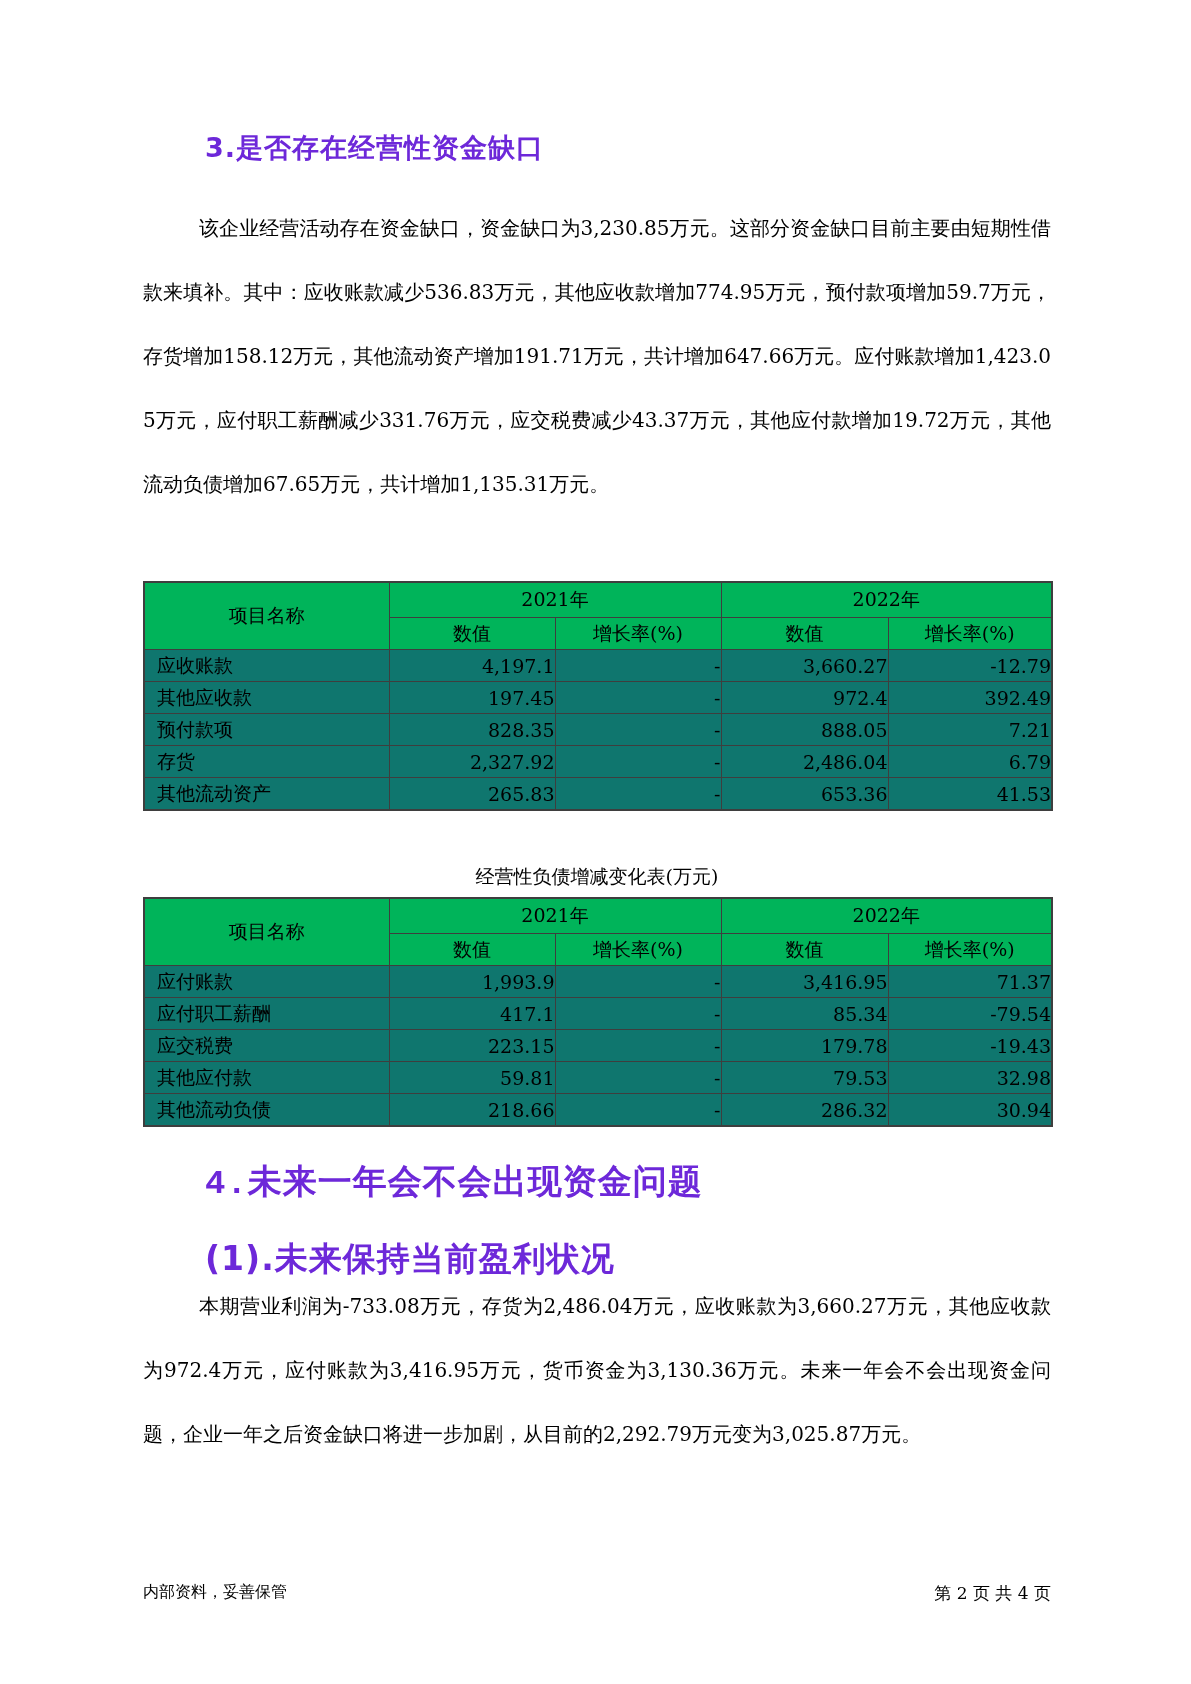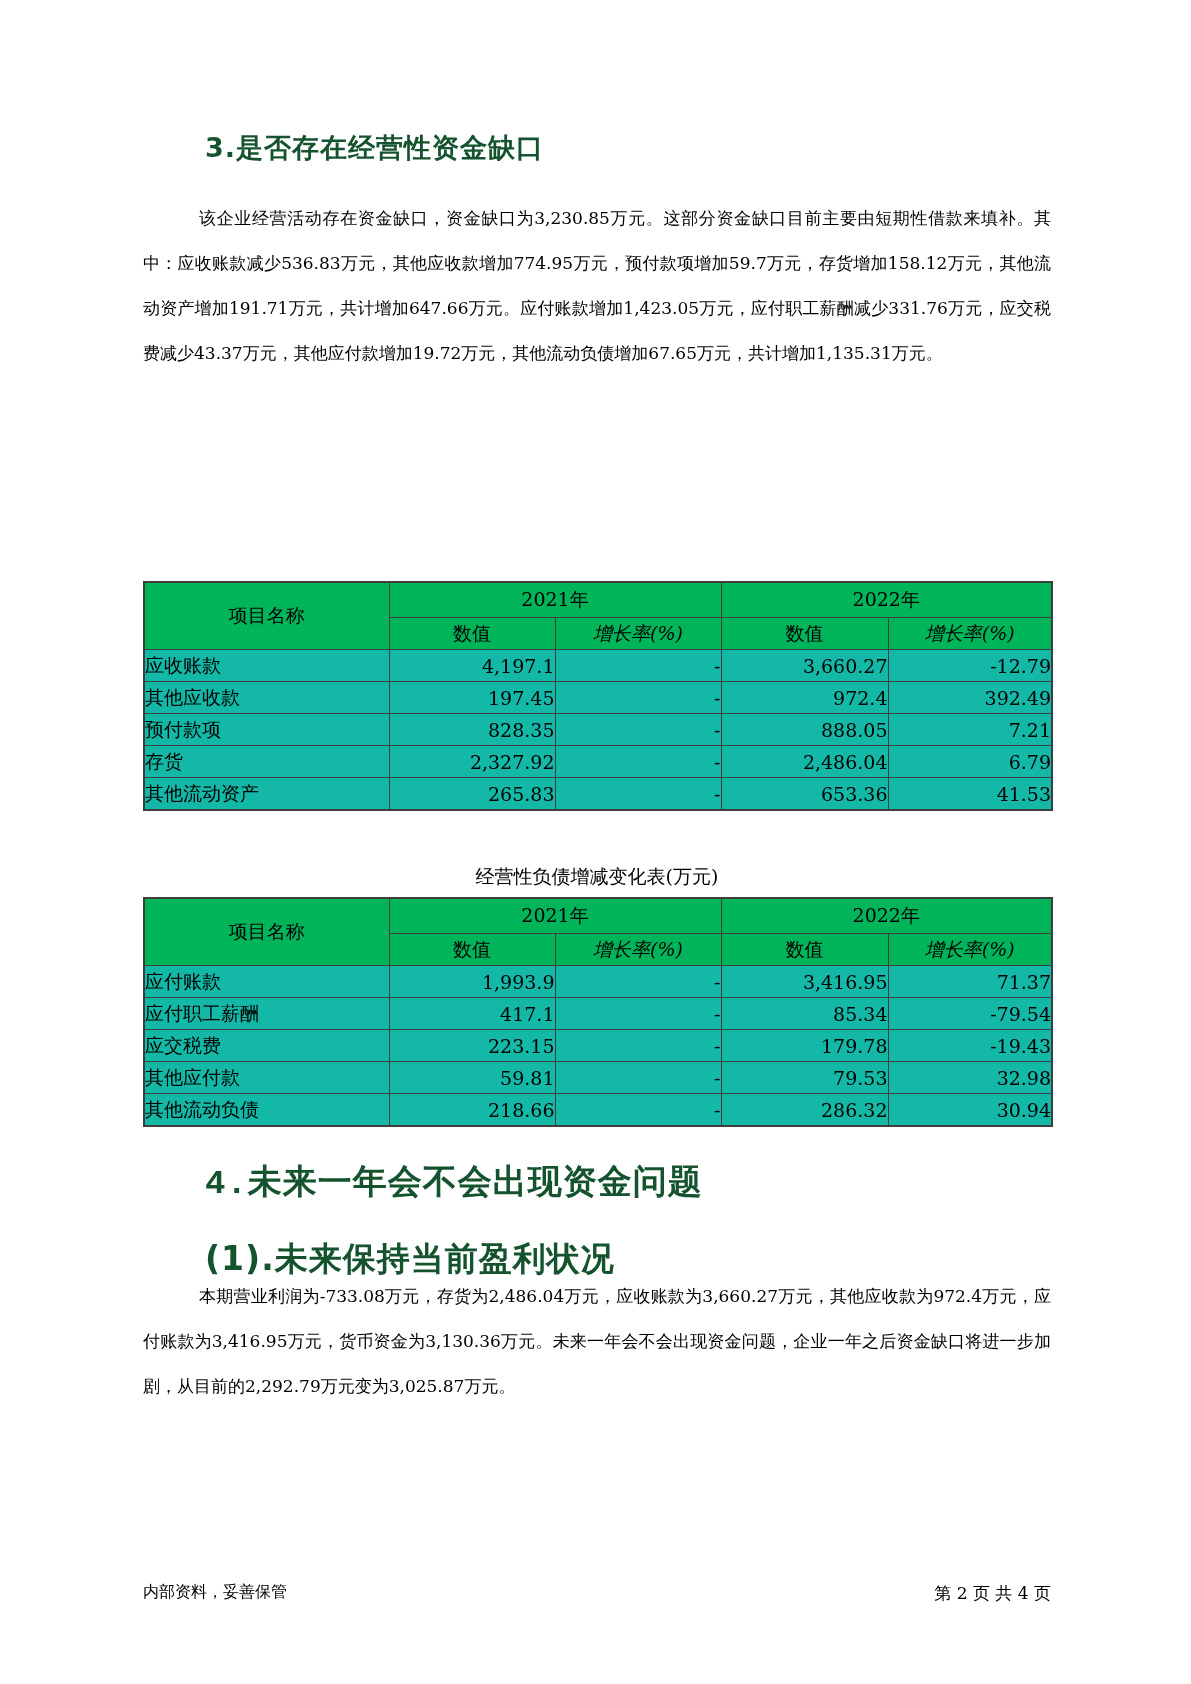--- a/index.html
+++ b/index.html
@@ -7,31 +7,31 @@
     width: 1191px; height: 1684px;
     background: #ffffff;
     font-family: "DejaVu Serif", "Liberation Serif", serif;
     color: #000;
   }
   .page { position: relative; width: 1191px; height: 1684px; overflow: hidden; }
 
   .heading {
     position: absolute; left: 143px; width: 908px;
     font-family: "DejaVu Sans", "Liberation Sans", sans-serif;
-    font-weight: bold; color: #14532d; padding-left: 62px; box-sizing: border-box;
+    font-weight: bold; color: #6d28d9; padding-left: 62px; box-sizing: border-box;
     letter-spacing: 1px;
   }
   .h-3   { top: 130px; font-size: 27px; }
   .h-4   { top: 1159px; font-size: 34px; font-family: Liberation Mono, monospace; }
   .h-sub1{ top: 1237px; font-size: 33px; }
   .h-sub2{ top: 1466px; font-size: 27px; }
 
   .para {
     position: absolute; left: 143px; width: 908px;
-    font-size: 17px; line-height: 45px; text-align: justify;
+    font-size: 20px; line-height: 64px; text-align: justify;
     text-indent: 56px; margin: 0; word-break: break-all;
   }
   .p-1 { top: 196px; }
   .p-2 { top: 1274px; }
 
   .tbl-title {
     position: absolute; left: 143px; width: 908px;
     font-size: 19px; text-align: center;
   }
   .t1-title { top: 548px; }
@@ -49,23 +49,23 @@
   table.datatable th, table.datatable td {
     border: 1.5px solid #3e3e3e;
     font-weight: normal; padding: 0;
   }
   table.datatable th {
     background: #00B45A; text-align: center;
   }
   th.row-year { height: 34px; border-bottom: 2px solid #ffffff; }
   th.row-sub  { height: 31px; border-bottom: 2px solid #3e3e3e; }
   th.cell-item { border-right: 2px solid #ffffff; border-bottom: 1.5px solid #3e3e3e; }
-  th.sep-white-l { border-left: 2px solid #ffffff; font-style: italic; }
+  th.sep-white-l { border-left: 2px solid #ffffff; }
   th.sep-dark-l  { border-left: 2px solid #3e3e3e; }
-  table.datatable td { height: 31px; background: #14b8a6; }
+  table.datatable td { height: 31px; background: #0f766e; padding-left: 12px; }
   td.c-name { text-align: left; padding-left: 12px; }
   td.c-num  { text-align: right; padding-right: 5px; }
 
   .footer-left {
     position: absolute; left: 143px; top: 1582px;
     font-family: "DejaVu Sans", "Liberation Sans", sans-serif;
     font-size: 16px;
   }
   .footer-right {
     position: absolute; right: 140px; top: 1582px;

